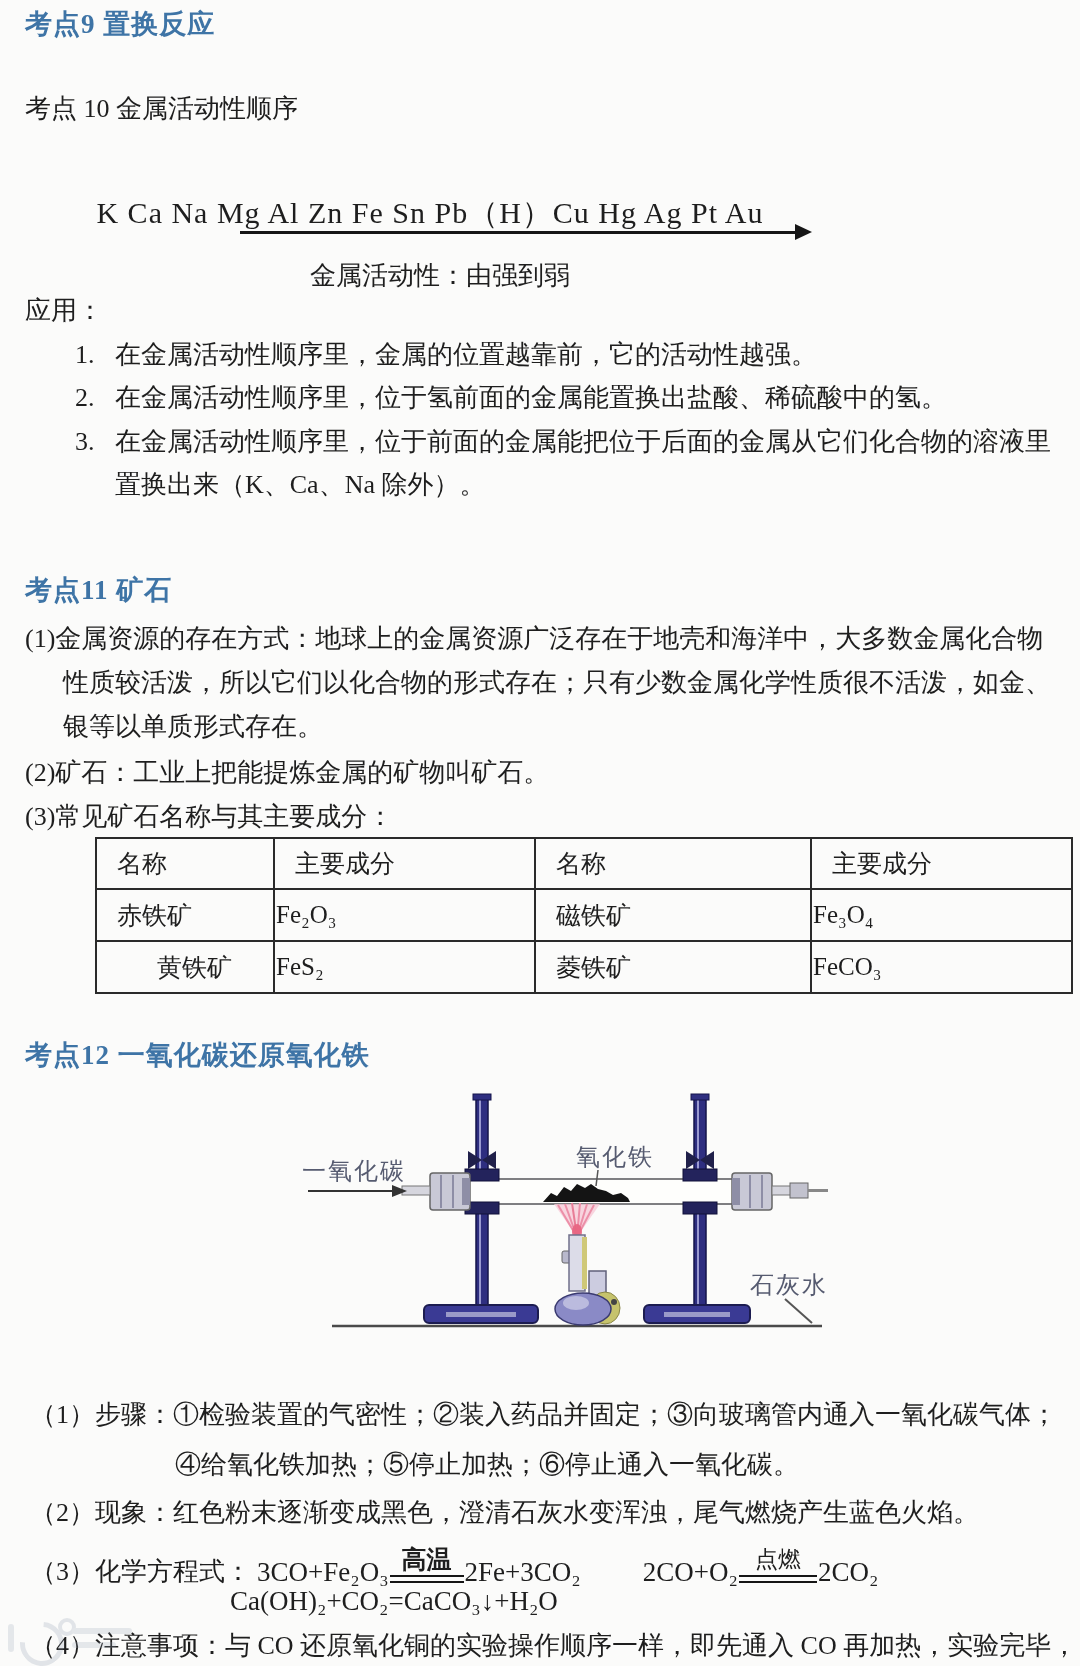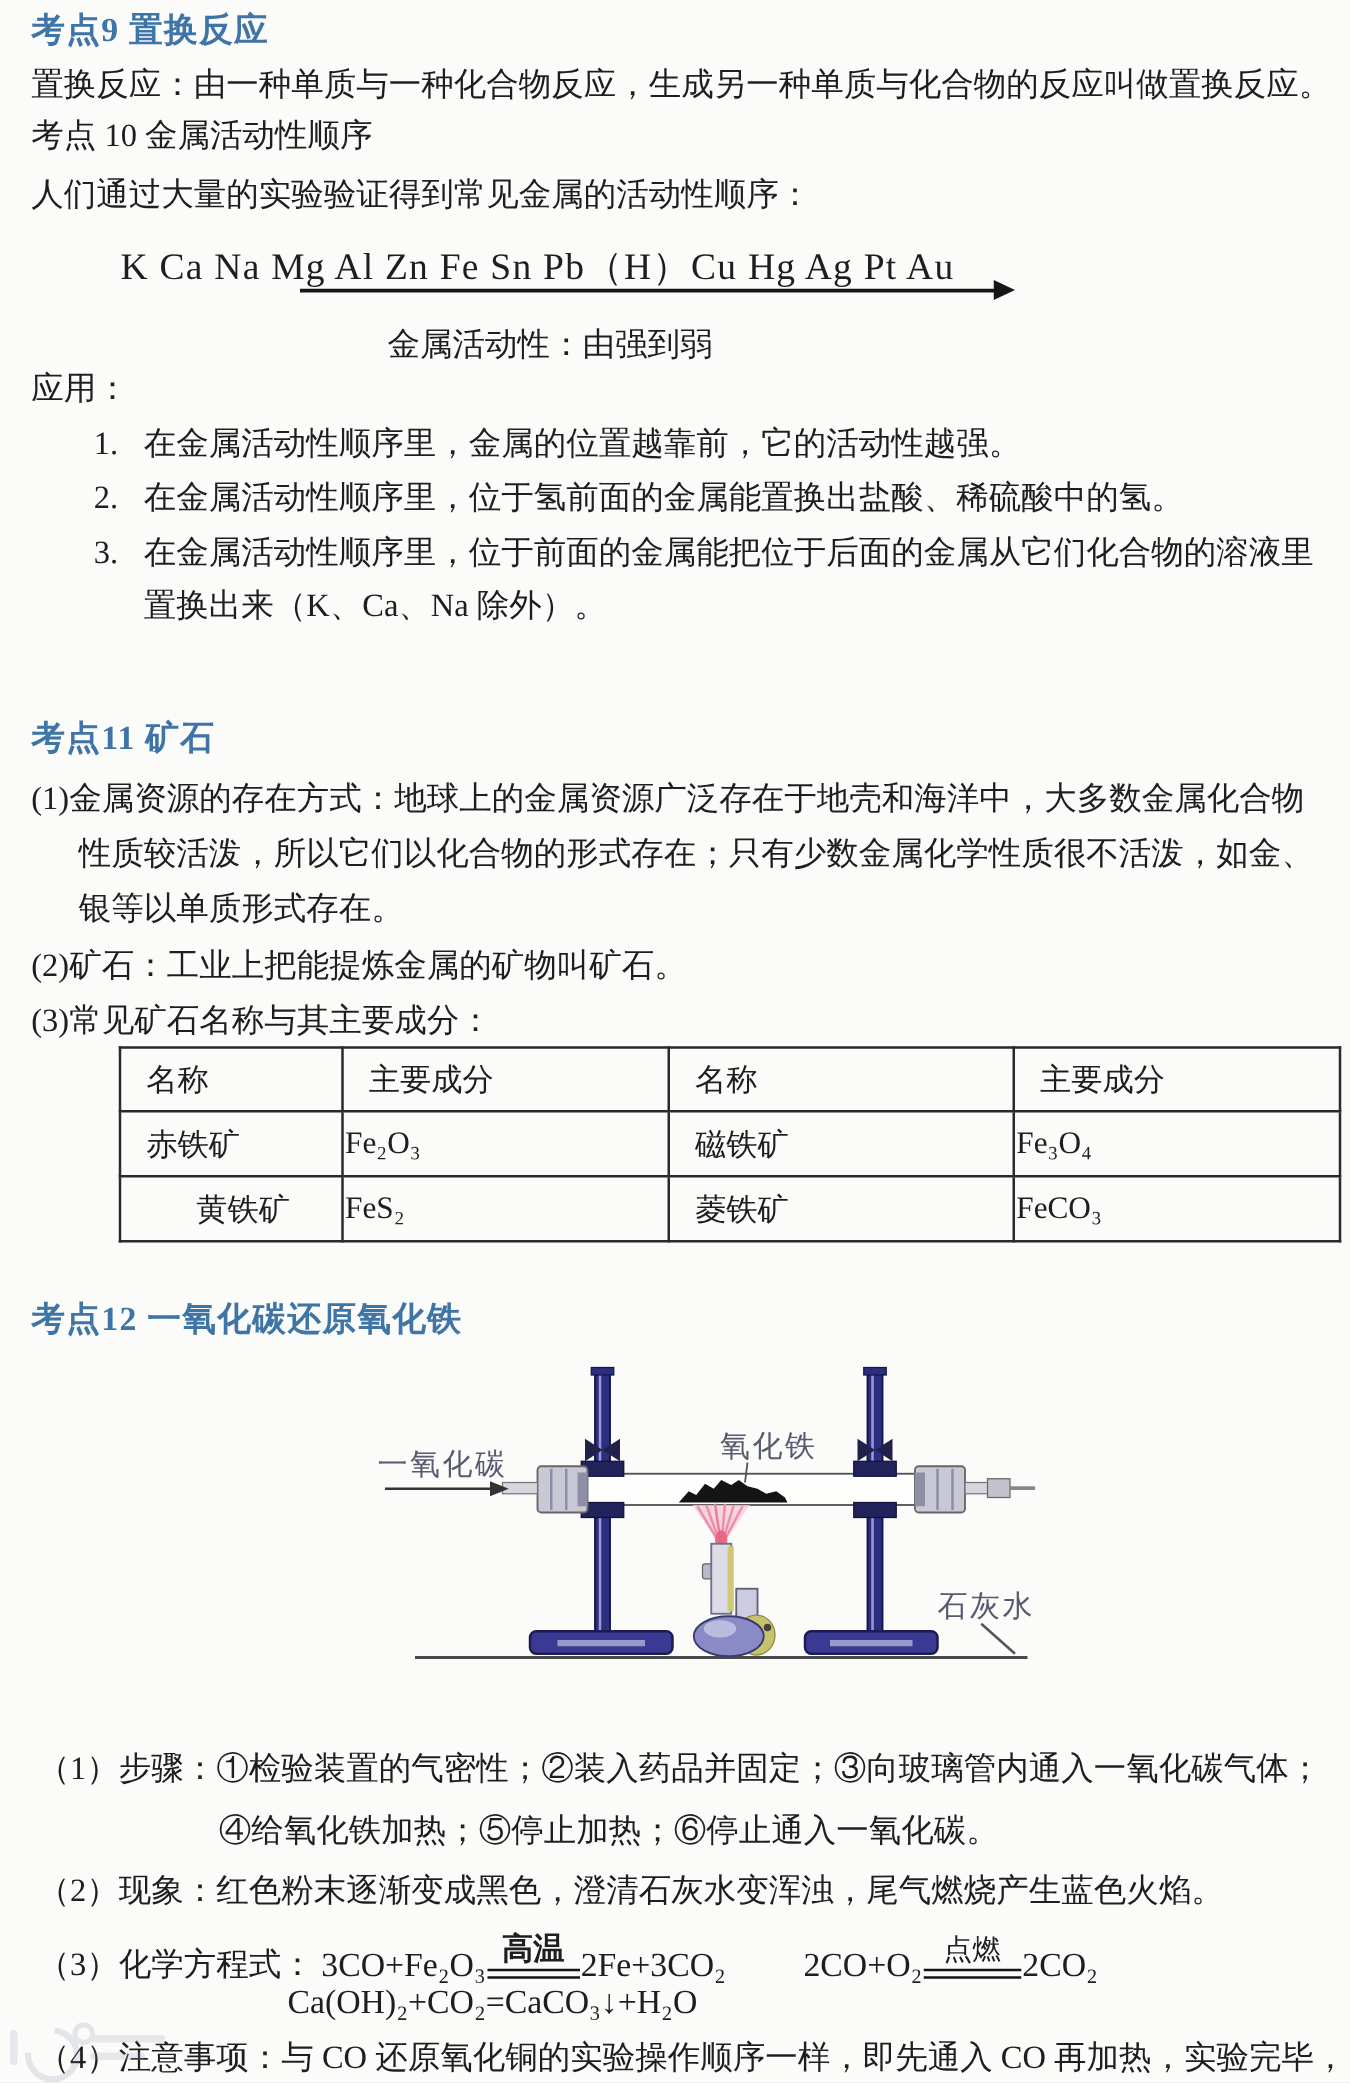--- a/index.html
+++ b/index.html
@@ -48,24 +48,22 @@
   }
   .wm-dot{position:absolute;width:10px;height:10px;border:4px solid #8a97ab;border-radius:50%;}
   .wm-bar{position:absolute;height:6px;background:#97a3b5;border-radius:3px;}
 </style>
 </head>
 <body>
 
 <div class="page">
 
   <div class="abs h-blue nowrap" style="left:25px;top:6px;">考点9  置换反应</div>
-  <div class="abs body-text nowrap" style="left:25px;top:52px;">置换反应：由一种单质与一种化合物反应，生成另一种单质与化合物的反应叫做置换反应。</div>
 
   <div class="abs body-text nowrap" style="left:25px;top:93px;">考点 10  金属活动性顺序</div>
-  <div class="abs body-text nowrap" style="left:25px;top:140px;">人们通过大量的实验验证得到常见金属的活动性顺序：</div>
 
   <div class="abs center-line" style="top:193px;">
     <span class="series-text nowrap" style="display:inline-block;">K Ca Na Mg Al Zn Fe Sn Pb（H）Cu Hg Ag Pt Au</span>
   </div>
   <div class="abs arrow-line" style="left:240px;top:231px;width:556px;"></div>
   <div class="abs note-line nowrap" style="top:258px;">金属活动性：由强到弱</div>
 
   <div class="abs body-text nowrap" style="left:25px;top:295px;">应用：</div>
 
   <div class="abs list-item" style="left:75px;top:333px;">

